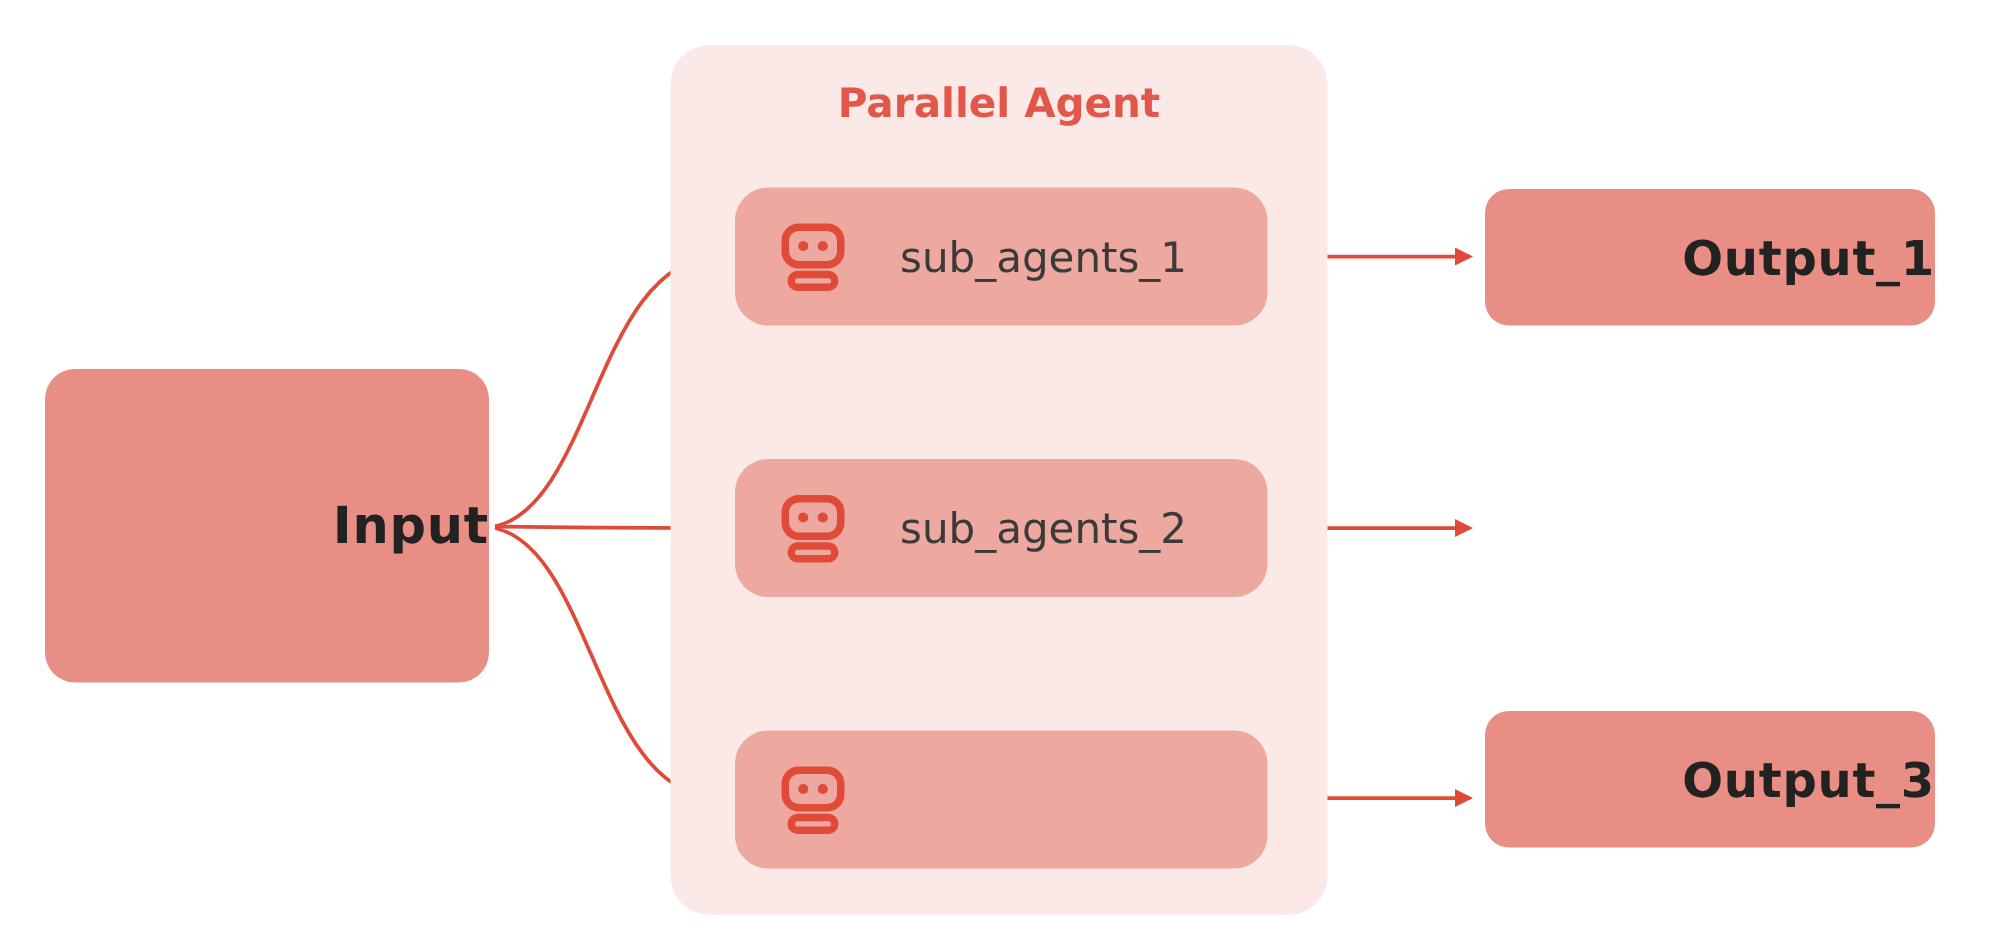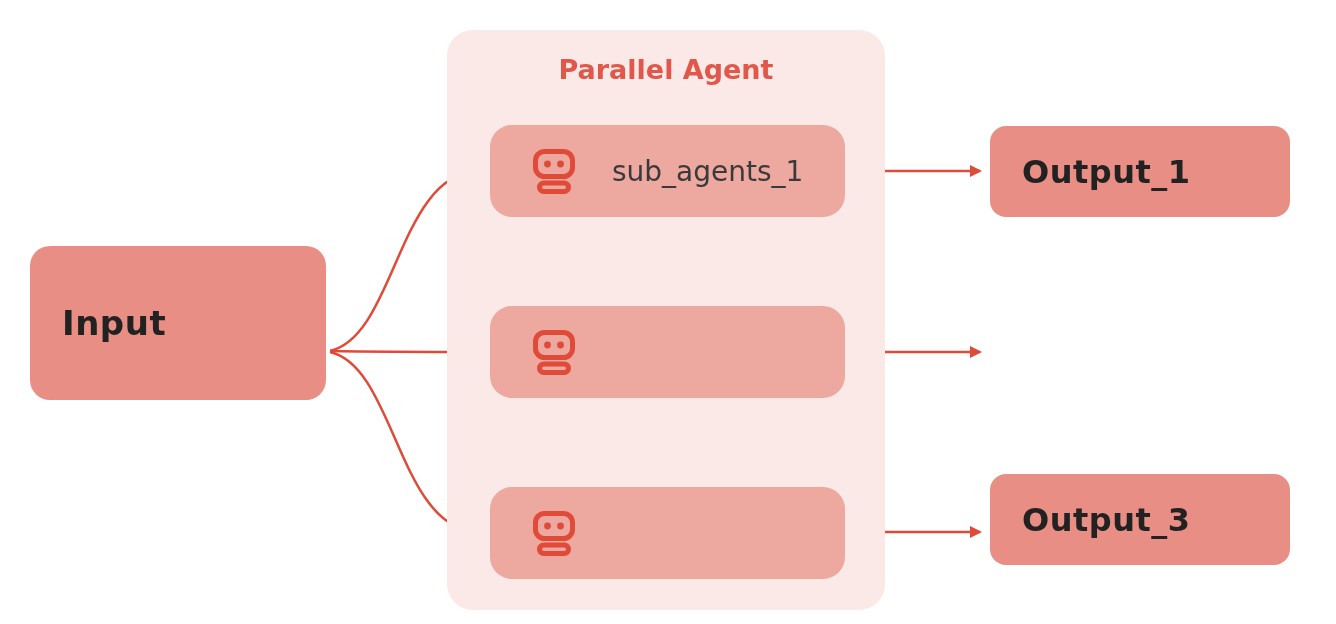--- a/index.html
+++ b/index.html
@@ -18,25 +18,25 @@
     position:relative;
     width:1336px;
     height:624px;
     background:#ffffff;
     overflow:hidden;
   }
   .node{
     position:absolute;
     display:flex;
     align-items:center;
-    justify-content:flex-start;
+    justify-content:flex-end;
     padding-left:32px;
   }
   .input-node{
-    left:30px;top:246px;width:296px;height:154px;
+    left:30px;top:246px;width:296px;height:209px;
     background:var(--box-strong);
     border-radius:20px;
     font-size:34px;
     font-weight:bold;
     color:var(--text-dark);
     letter-spacing:0.5px;
   }
   .container-box{
     position:absolute;
     left:447px;top:30px;width:438px;height:580px;
@@ -49,21 +49,21 @@
     text-align:center;
     font-size:27px;
     font-weight:600;
     color:var(--title);
   }
   .sub-agent{
     left:490px;width:355px;height:92px;
     background:var(--box-soft);
     border-radius:22px;
     justify-content:flex-start;
-    padding-left:40px;
+    padding-left:28px;
     gap:34px;
     font-size:28px;
     color:var(--text-mid);
   }
   .sub1{top:125px}
   .sub2{top:306px}
   .sub3{top:487px}
   .output-node{
     left:990px;width:300px;height:91px;
     background:var(--box-strong);
@@ -121,20 +121,21 @@
     <span>sub_agents_1</span>
   </div>
 
   <div class="node sub-agent sub2">
     <svg class="robot" viewBox="0 0 48 48" width="48" height="48">
       <rect x="5.5" y="4.5" width="37" height="25" rx="9" fill="none" stroke="var(--accent)" stroke-width="5"></rect>
       <circle cx="17.5" cy="17" r="3.4" fill="var(--accent)"></circle>
       <circle cx="30.5" cy="17" r="3.4" fill="var(--accent)"></circle>
       <rect x="9.5" y="36" width="29" height="8.5" rx="4.2" fill="none" stroke="var(--accent)" stroke-width="5"></rect>
     </svg>
+    <span>sub_agents_2</span>
   </div>
 
   <div class="node sub-agent sub3">
     <svg class="robot" viewBox="0 0 48 48" width="48" height="48">
       <rect x="5.5" y="4.5" width="37" height="25" rx="9" fill="none" stroke="var(--accent)" stroke-width="5"></rect>
       <circle cx="17.5" cy="17" r="3.4" fill="var(--accent)"></circle>
       <circle cx="30.5" cy="17" r="3.4" fill="var(--accent)"></circle>
       <rect x="9.5" y="36" width="29" height="8.5" rx="4.2" fill="none" stroke="var(--accent)" stroke-width="5"></rect>
     </svg>
   </div>

